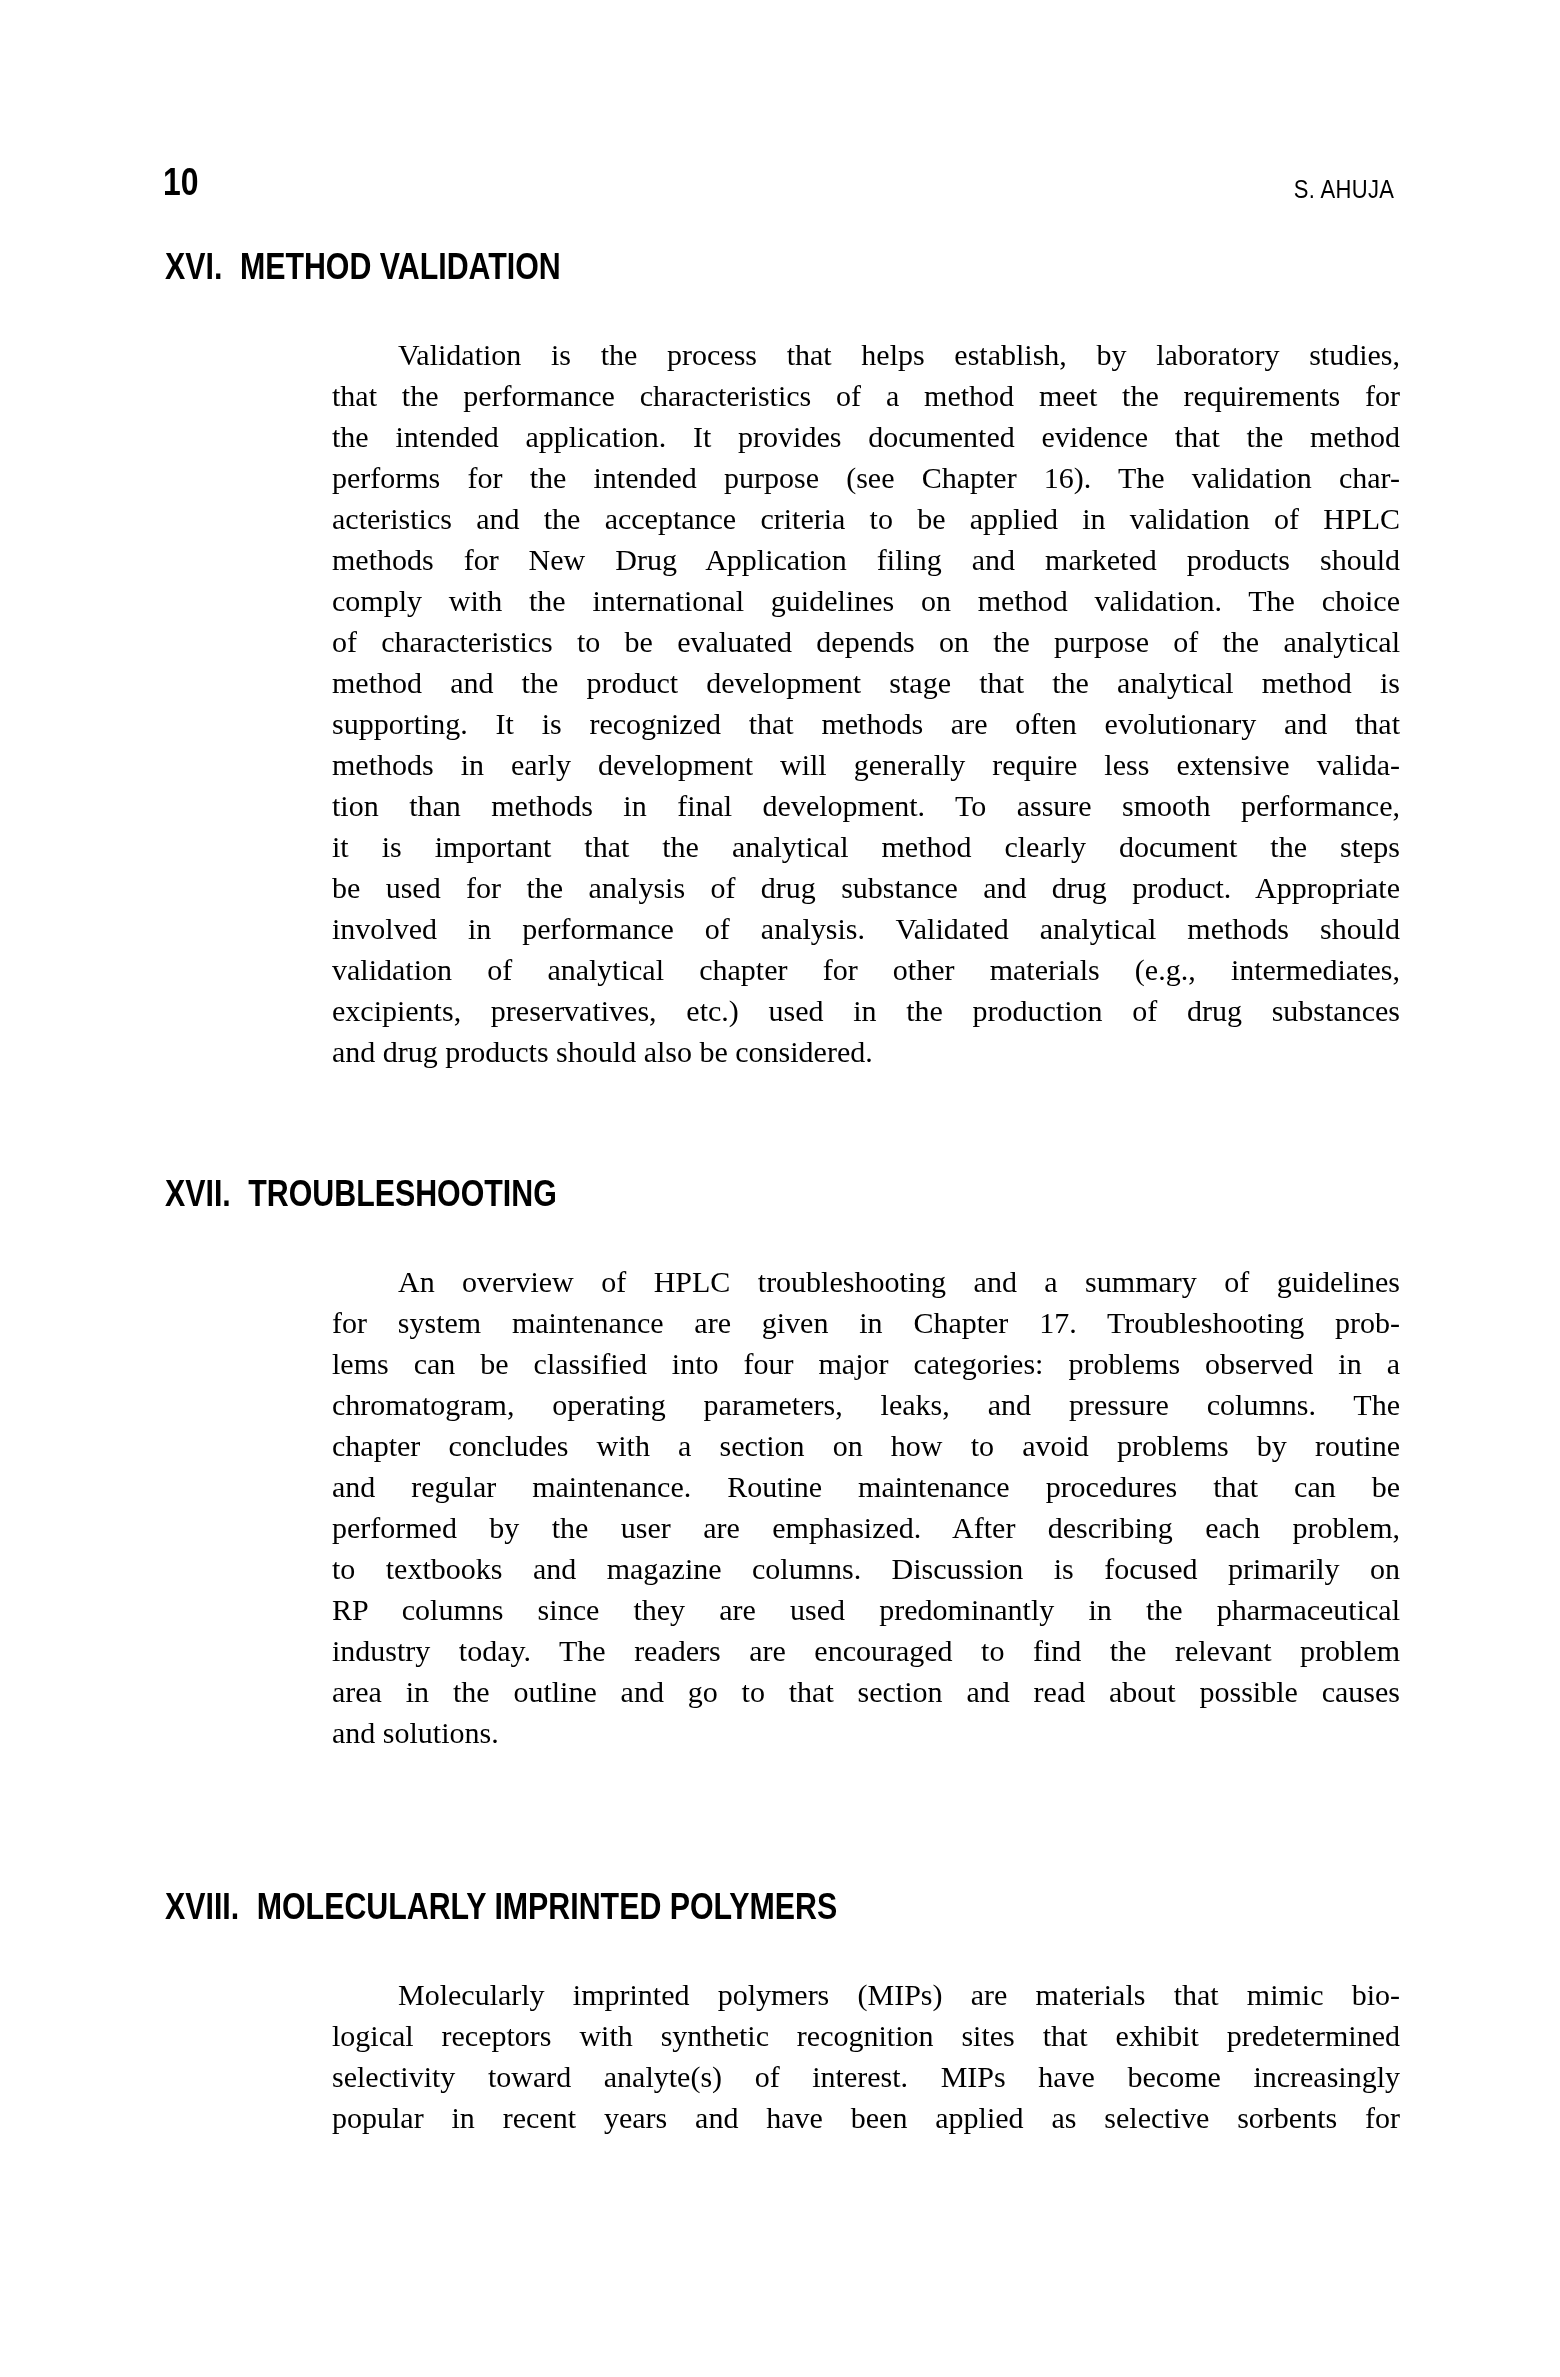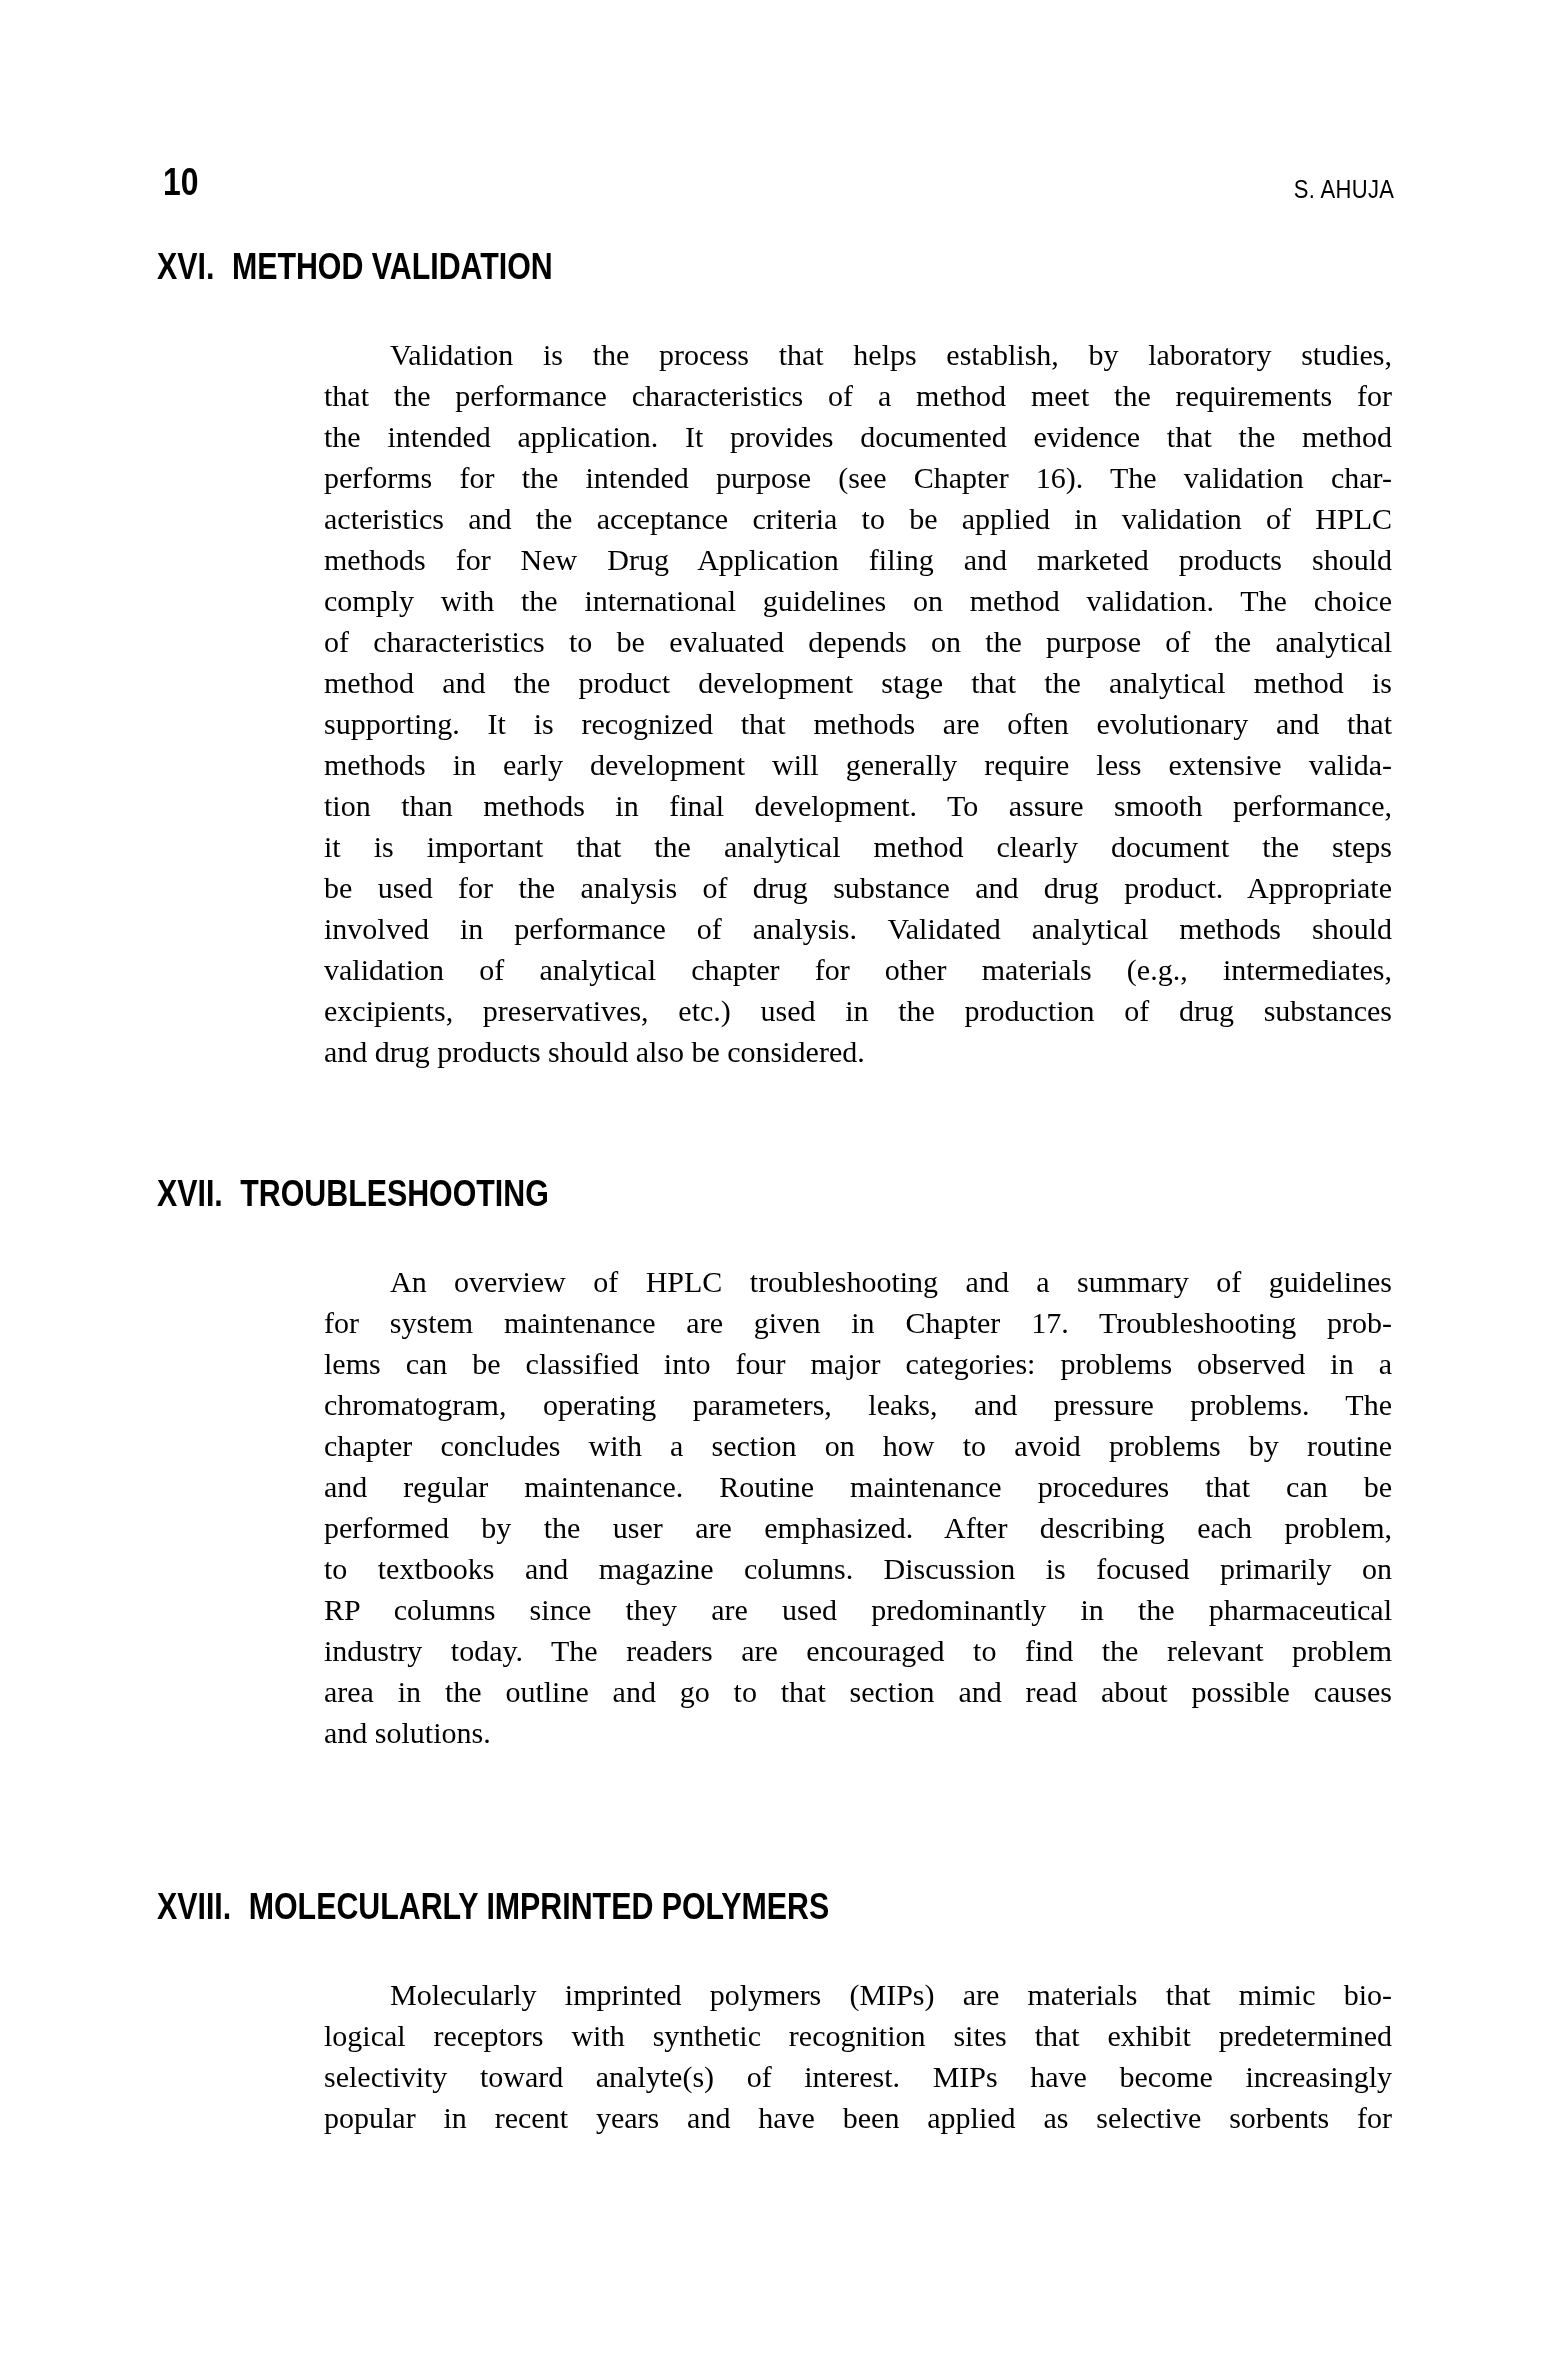--- a/index.html
+++ b/index.html
@@ -36,21 +36,21 @@
     font-weight: 500;
     font-size: 25px;
     line-height: 28px;
     letter-spacing: 0.4px;
     transform: scaleX(0.88);
     transform-origin: right top;
   }
   
   section.sec {
     position: absolute;
-    left: 0;
+    left: 8px;
     width: 1412px;
   }
   section.sec:nth-of-type(1) { top: 244px; }
   section.sec:nth-of-type(2) { top: 1171px; }
   section.sec:nth-of-type(3) { top: 1884px; }
 
   .heading {
     margin: 0 0 0 157px;
     display: flex;
     gap: 21.4px;
@@ -119,21 +119,21 @@
 
   <section class="sec">
     <h2 class="heading">
       <span class="numeral">XVII.</span>
       <span class="title">TROUBLESHOOTING</span>
     </h2>
     <div class="para">
           <div class="line first">An overview of HPLC troubleshooting and a summary of guidelines</div>
           <div class="line">for system maintenance are given in Chapter 17. Troubleshooting prob-</div>
           <div class="line">lems can be classified into four major categories: problems observed in a</div>
-          <div class="line">chromatogram, operating parameters, leaks, and pressure problems. The</div>
+          <div class="line">chromatogram, operating parameters, leaks, and pressure columns. The</div>
           <div class="line">chapter concludes with a section on how to avoid problems by routine</div>
           <div class="line">and regular maintenance. Routine maintenance procedures that can be</div>
           <div class="line">performed by the user are emphasized. After describing each problem,</div>
           <div class="line">to textbooks and magazine columns. Discussion is focused primarily on</div>
           <div class="line">RP columns since they are used predominantly in the pharmaceutical</div>
           <div class="line">industry today. The readers are encouraged to find the relevant problem</div>
           <div class="line">area in the outline and go to that section and read about possible causes</div>
           <div class="line last-flush">and solutions.</div>
         </div>
   </section>

